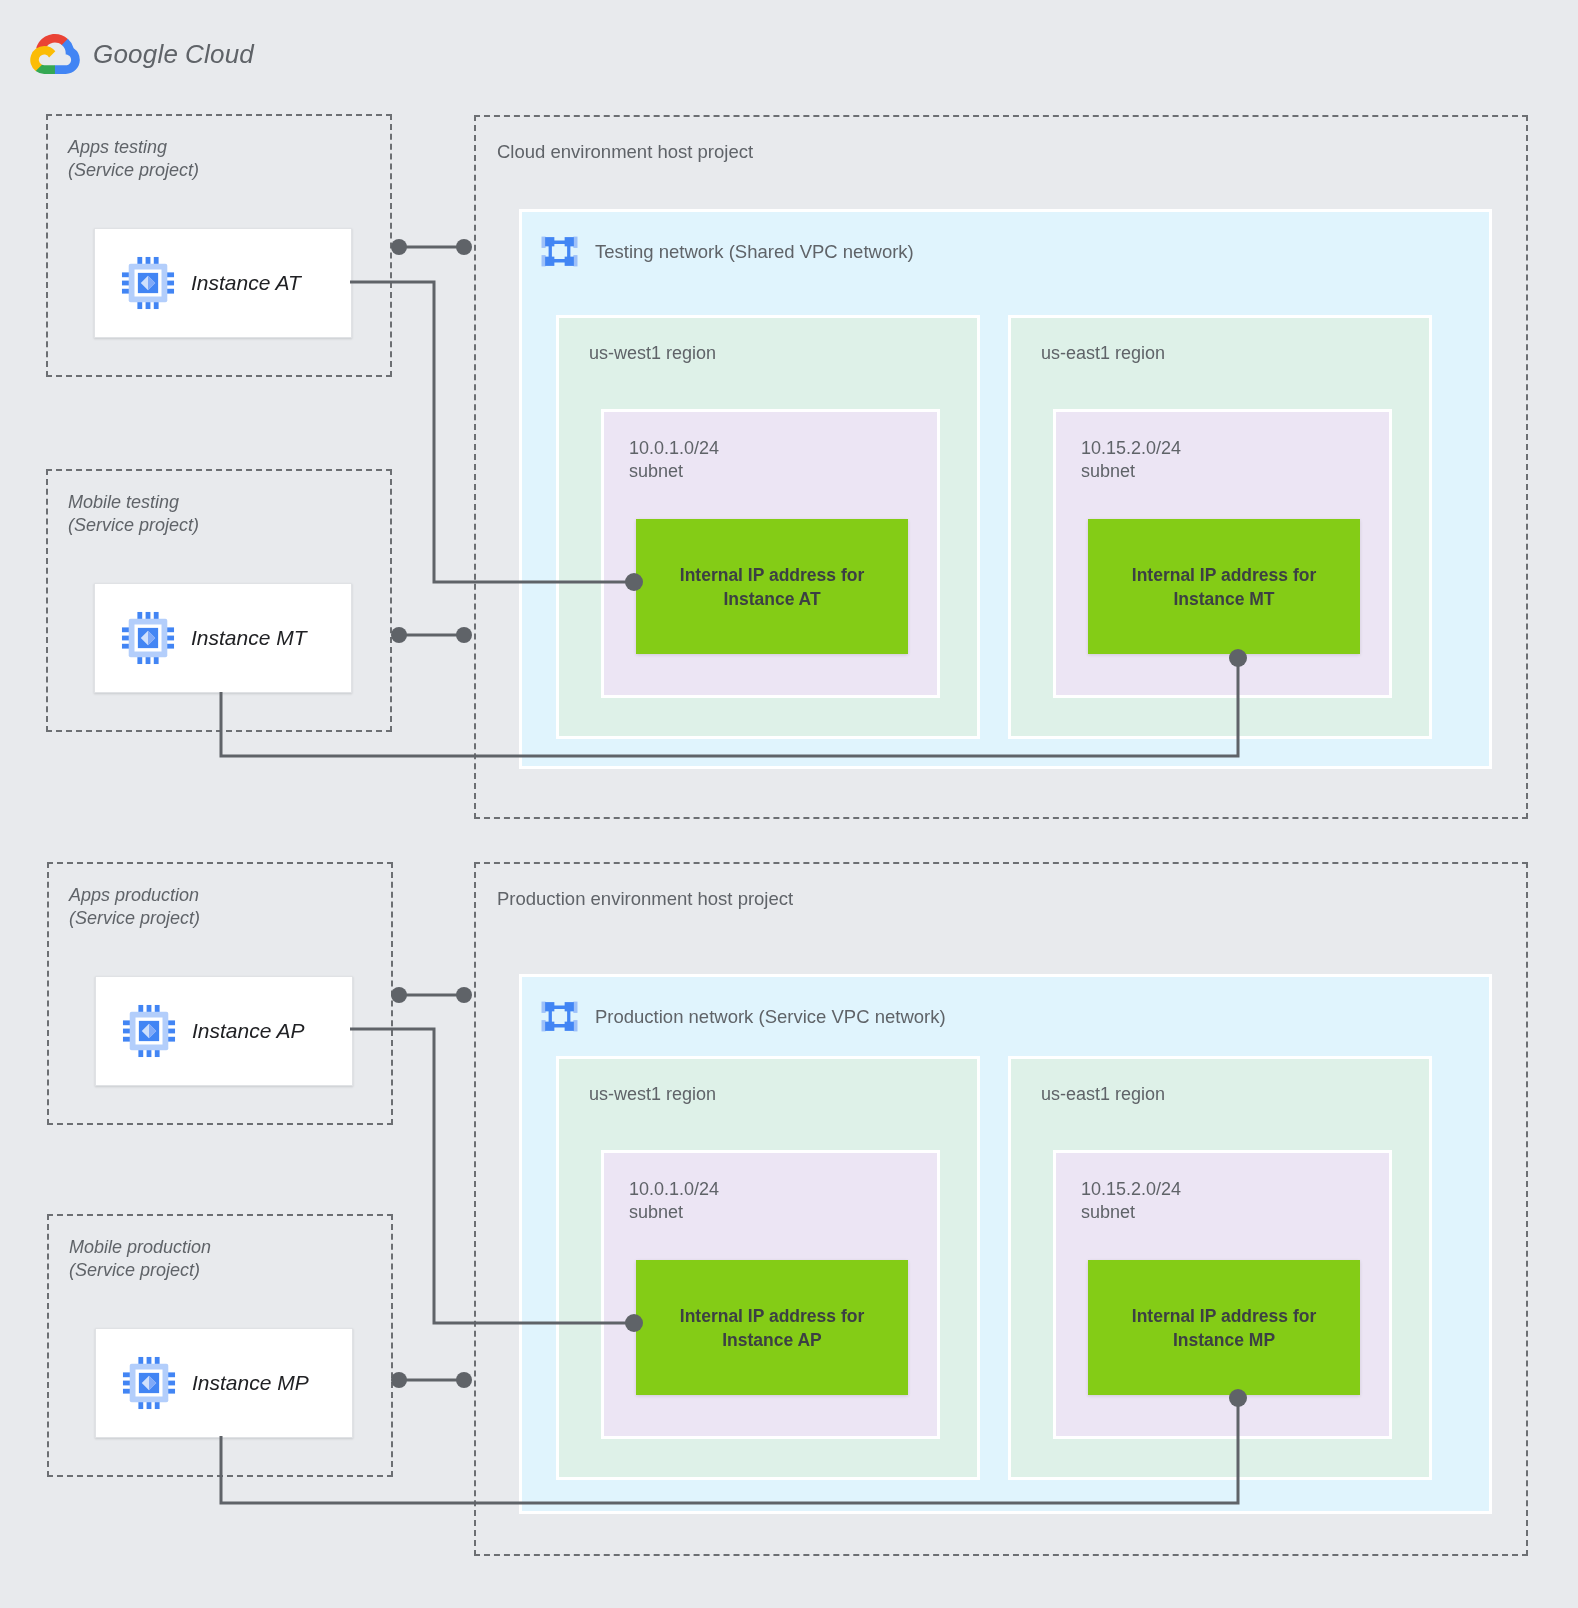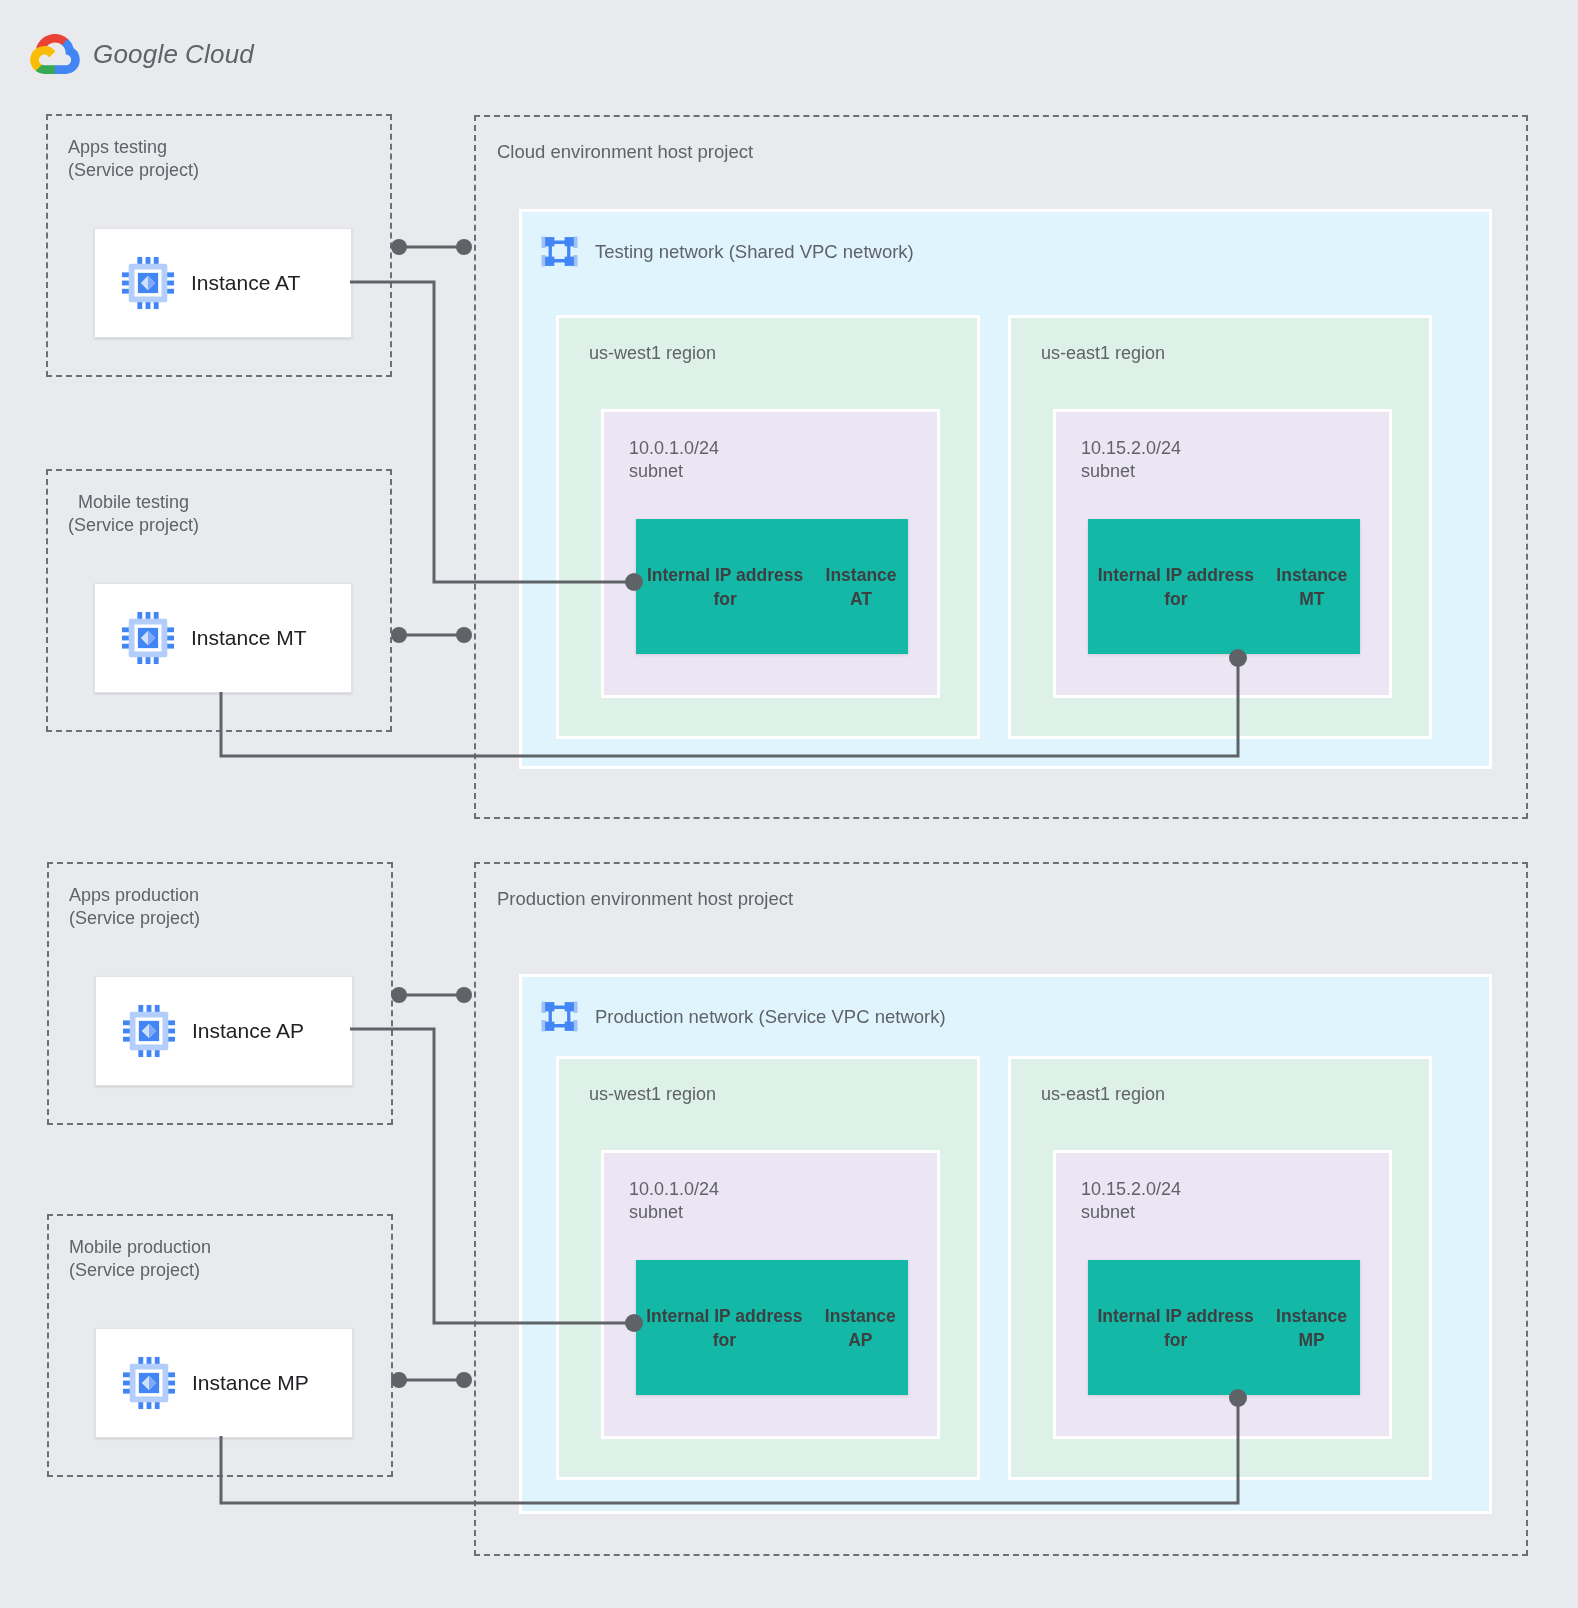--- a/index.html
+++ b/index.html
@@ -12,23 +12,24 @@
   
   .logo { position: absolute; left: 30px; top: 34px; display: flex; align-items: center; font-style: italic; }
   .logo svg { width: 50px; height: 40px; }
   .logo-google { margin-left: 13px; font-size: 26px; font-weight: 500; color: var(--color-label, #5f6368); letter-spacing: .2px; }
   .logo-cloud  { margin-left: 7px;  font-size: 26px; font-weight: 400; color: var(--color-label, #5f6368); letter-spacing: .2px; }
 
   
   .svc-box {
     position: absolute; width: 346px; height: 263px;
     border: 2px dashed var(--color-dash, #6c6f73);
+    font-style: italic;
   }
   #svc-apps-testing      { left: 46px; top: 114px; }
-  #svc-mobile-testing    { left: 46px; top: 469px; text-align: center; }
+  #svc-mobile-testing    { left: 46px; top: 469px; }
   #svc-apps-production   { left: 47px; top: 862px; }
   #svc-mobile-production { left: 47px; top: 1214px; }
   .svc-label { position: absolute; left: 20px; top: 20px; font-size: 18px; line-height: 23px; color: var(--color-label, #5f6368); }
   .svc-label span { display: block; }
 
   .instance-card {
     position: absolute; left: 46px; top: 112px; width: 258px; height: 110px;
     background: #fff; border: 1px solid #e0e2e5;
     box-shadow: 0 1px 2px rgba(60,64,67,.18);
     display: flex; align-items: center;
@@ -55,22 +56,22 @@
   .region-west { left: 34px; }
   .region-east { left: 486px; }
   .region-label { position: absolute; left: 30px; top: 25px; font-size: 18px; color: var(--color-label, #5f6368); }
 
   .subnet-box { position: absolute; left: 42px; top: 91px; width: 339px; height: 289px; background: var(--color-subnet, #ece5f4); border: 3px solid #fff; }
   .subnet-label { position: absolute; left: 25px; top: 25px; font-size: 18px; line-height: 23px; color: var(--color-label, #5f6368); }
   .subnet-label span { display: block; }
 
   .ip-box {
     position: absolute; left: 32px; top: 107px; width: 272px; height: 135px;
-    background: #14b8a6; box-shadow: 0 1px 3px rgba(60,64,67,.16);
-    display: flex; flex-direction: row; align-items: center; justify-content: center; text-align: center;
+    background: #84cc16; box-shadow: 0 1px 3px rgba(60,64,67,.16);
+    display: flex; flex-direction: column; align-items: center; justify-content: center; text-align: center;
   }
   .ip-box span { display: block; font-size: 17.5px; font-weight: bold; color: var(--color-ip_text, #3c4043); line-height: 24px; }
 
   
   .overlay { position: absolute; left: 0; top: 0; width: 1578px; height: 1608px; z-index: 10; pointer-events: none; }
   .overlay polyline, .overlay line { stroke: var(--color-connector, #5f6368); stroke-width: 3; fill: none; }
   .overlay circle { fill: var(--color-connector, #5f6368); stroke: none; }
 </style>
 </head>
 <body>

